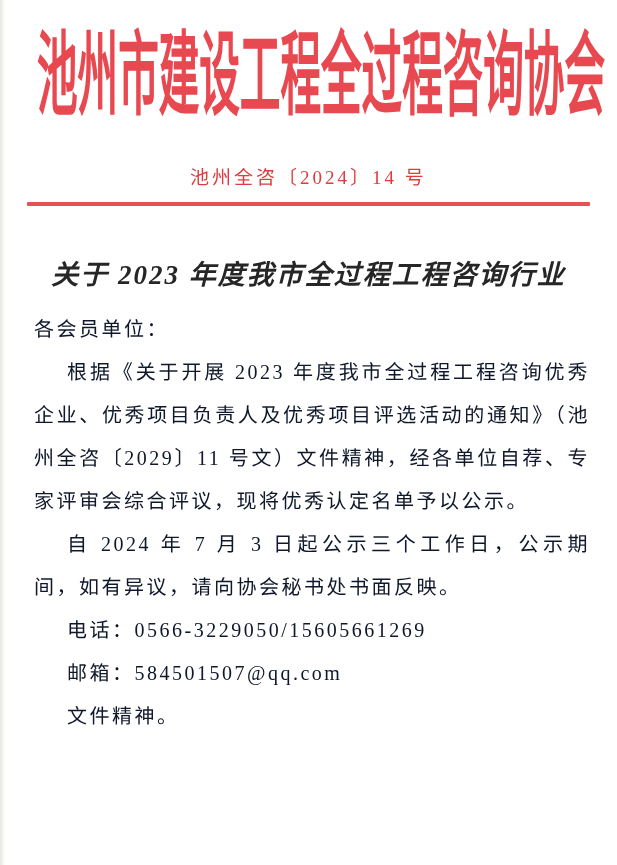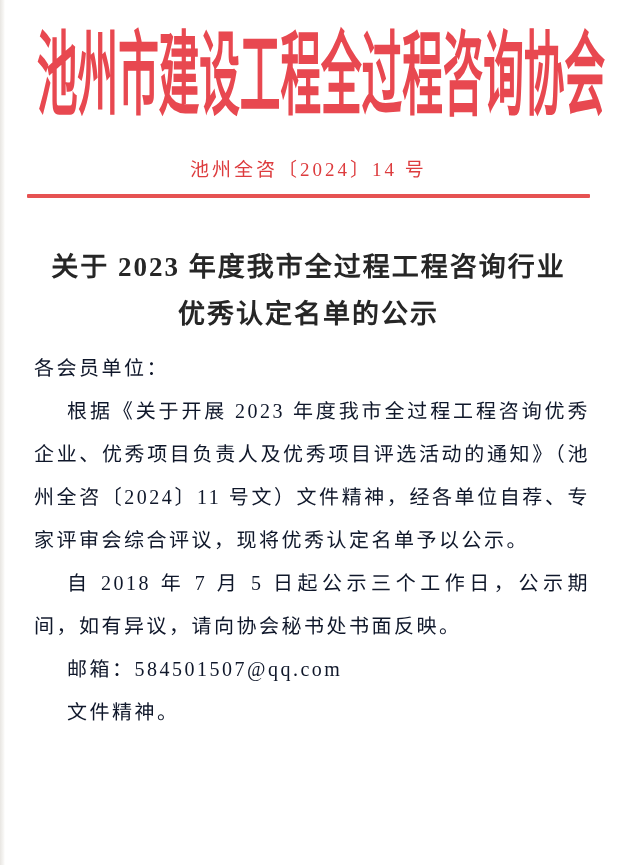--- a/index.html
+++ b/index.html
@@ -29,41 +29,42 @@
     text-align: center;
     padding-left: 21px;
   }
   .masthead svg { display: block; margin: 0 auto; }
   .masthead text {
     font-family: "Liberation Serif", "DejaVu Serif", serif;
     font-weight: bold;
     fill: #e84850;
   }
   .doc-number {
-    margin-top: 14px;
+    margin-top: 22px;
     text-align: center;
     font-size: 19px;
     letter-spacing: 3px;
     color: #dd3c3e;
   }
   .red-rule {
     width: 563px;
     height: 4px;
     margin: 13px auto 0;
     background: #e65252;
     border-radius: 1px;
   }
   .doc-title {
     margin-top: 46px;
     text-align: center;
     font-size: 27px;
     line-height: 47px;
     font-weight: bold;
     letter-spacing: 2px;
     color: #262626;
+    font-style: italic;
   }
   .body-text {
     margin: 9px 27px 0 34px;
     font-size: 20px;
     line-height: 43px;
     letter-spacing: 2.5px;
     color: #0f172a;
     text-align: justify;
   }
   .body-text p { margin: 0; }
@@ -78,22 +79,23 @@
   <div class="masthead">
     <svg width="601" height="136" viewBox="0 0 601 136">
       <text x="300" y="103" text-anchor="middle" font-size="92" textLength="568" lengthAdjust="spacingAndGlyphs">池州市建设工程全过程咨询协会</text>
     </svg>
   </div>
 
   <div class="doc-number">池州全咨〔2024〕14 号</div>
 
   <div class="red-rule"></div>
 
-  <h1 class="doc-title"><span>关于 2023 年度我市全过程工程咨询行业</span><br><span>优秀认定名单的公示</span></h1>
+  <h1 class="doc-title"><span>关于 2023 年度我市全过程工程咨询行业</span><br></h1>
 
   <div class="body-text">
     <p>各会员单位：</p>
-    <p class="indent">根据《关于开展 2023 年度我市全过程工程咨询优秀企业、优秀项目负责人及优秀项目评选活动的通知》（池州全咨〔2024〕11 号文）文件精神，经各单位自荐、专家评审会综合评议，现将优秀认定名单予以公示。</p>
-    <p class="indent">自 2018 年 7 月 5 日起公示三个工作日，公示期间，如有异议，请向协会秘书处书面反映。</p>
+    <p class="indent">根据《关于开展 2023 年度我市全过程工程咨询优秀企业、优秀项目负责人及优秀项目评选活动的通知》（池州全咨〔2029〕11 号文）文件精神，经各单位自荐、专家评审会综合评议，现将优秀认定名单予以公示。</p>
+    <p class="indent">自 2024 年 7 月 3 日起公示三个工作日，公示期间，如有异议，请向协会秘书处书面反映。</p>
+    <p class="indent">电话：0566-3229050/15605661269</p>
     <p class="indent">邮箱：584501507@qq.com</p>
     <p class="indent">文件精神。</p>
   </div>
 </div>
 
 </body></html>

